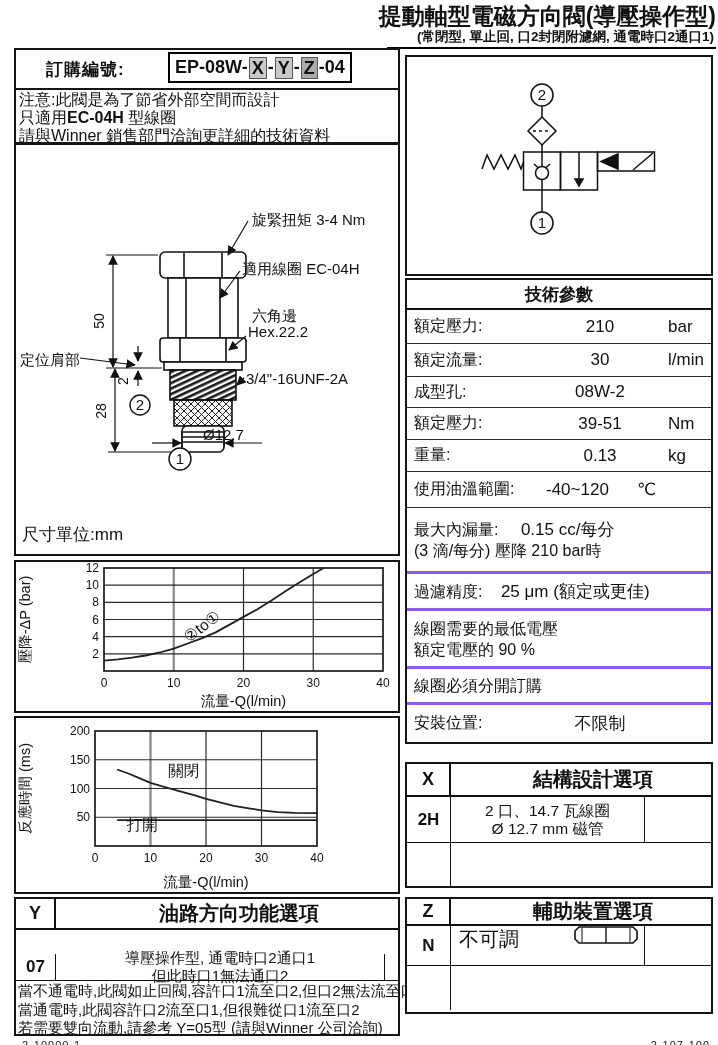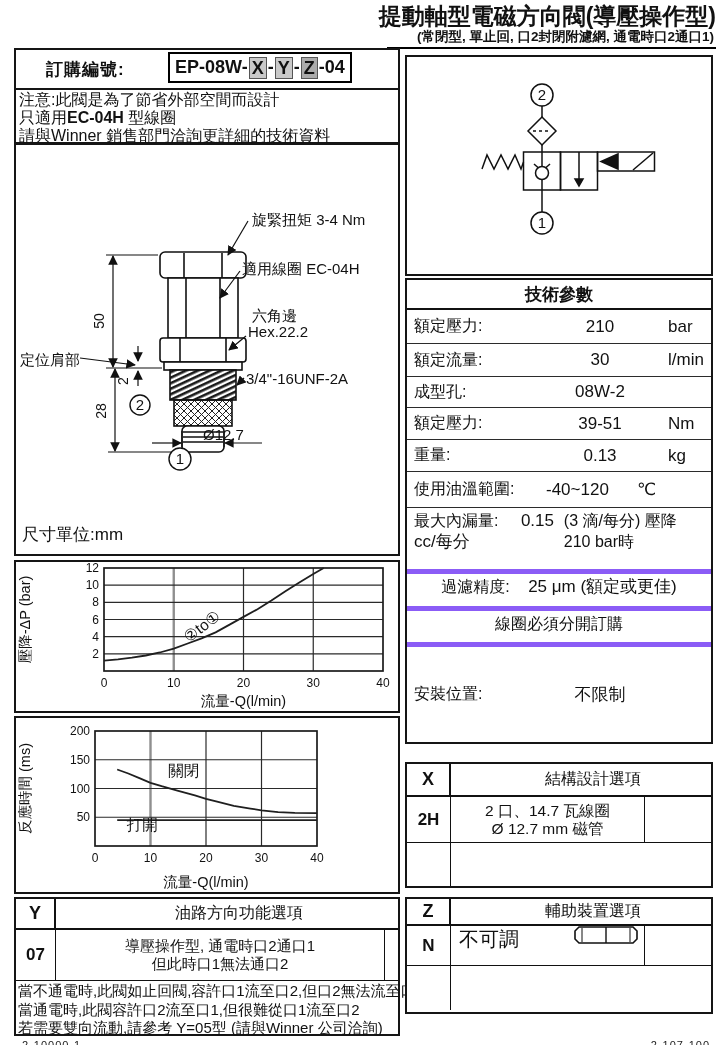--- a/index.html
+++ b/index.html
@@ -23,27 +23,27 @@
   .note-line{font-size:16px;line-height:18px;padding-left:3px;white-space:nowrap;}
   .b{font-weight:bold;}
   
   .prow{display:flex;align-items:center;border-bottom:1px solid #2b2b2b;padding:0 7px;}
   .prow:last-child{border-bottom:none;}
   .plabel{width:122px;font-size:16px;}
   .pvalue{width:128px;text-align:center;font-size:17px;}
   .punit{flex:1;font-size:17px;padding-left:4px;}
   .ptitle{font-weight:bold;font-size:17px;text-align:center;border-bottom:2px solid #111;
     display:flex;align-items:center;justify-content:center;}
-  .pfree{display:flex;flex-direction:row;justify-content:center;border-bottom:5px solid #8b5cf6;
+  .pfree{display:flex;flex-direction:column;justify-content:center;border-bottom:3px solid #8b5cf6;
     padding:2px 7px;font-size:16px;line-height:21px;}
   
   .ohead{display:flex;border-bottom:2px solid #111;}
   .ocode{width:44px;border-right:2px solid #111;display:flex;align-items:center;justify-content:center;
     font-weight:bold;font-size:18px;}
-  .otitle{flex:1;display:flex;align-items:center;justify-content:center;font-weight:normal;font-size:16px;margin-left:24px;}
+  .otitle{flex:1;display:flex;align-items:center;justify-content:center;font-weight:bold;font-size:20px;margin-left:24px;}
   .orow{display:flex;border-bottom:1.5px solid #111;}
   .odesc{flex:1;display:flex;flex-direction:column;align-items:center;justify-content:center;
     font-size:15px;line-height:18px;}
   .oempty{border-left:1.5px solid #111;}
   .oblank{display:flex;}
   .ynotes{font-size:15px;line-height:18.5px;padding:1px 1px 0 2px;white-space:nowrap;}
   .nrow-desc{flex:1;display:flex;align-items:flex-start;font-size:20px;padding-left:8px;}
   .hexicon{margin-left:55px;}
   .tk{font-size:12px;fill:#111;}
   .ax{font-size:14.5px;fill:#111;}
@@ -210,21 +210,21 @@
       <text x="190" y="169" text-anchor="middle" class="ax">流量-Q(l/min)</text>
       <text transform="translate(14,70.5) rotate(-90)" text-anchor="middle" class="ax">反應時間 (ms)</text>
     </svg>
 </div>
 
 <div class="box" style="left:14px;top:897px;width:386px;height:139px;">
   <div class="ohead" style="height:31px;">
     <div class="ocode" style="width:40px;">Y</div>
     <div class="otitle">油路方向功能選項</div>
   </div>
-  <div class="orow" style="height:51px;">
+  <div class="orow" style="height:27px;margin-top:24px;">
     <div class="ocode" style="width:40px;border-right:1.5px solid #111;font-size:17px;">07</div>
     <div class="odesc">
       <div>導壓操作型, 通電時口2通口1</div>
       <div>但此時口1無法通口2</div>
     </div>
     <div class="oempty" style="width:14px;"></div>
   </div>
   <div class="ynotes">
     <div>當不通電時,此閥如止回閥,容許口1流至口2,但口2無法流至口1</div>
     <div>當通電時,此閥容許口2流至口1,但很難從口1流至口2</div>
@@ -294,20 +294,24 @@
   </div>
   <div class="pfree" style="height:66px;">
     <div><span>最大內漏量:</span>
       <span style="font-size:17px;padding-left:18px;">0.15 cc/每分</span></div>
     <div>(3 滴/每分) 壓降 210 bar時</div>
   </div>
   <div class="pfree" style="height:37px;">
     <div><span>過濾精度:</span>
       <span style="font-size:17px;padding-left:14px;">25 μm (額定或更佳)</span></div>
   </div>
+  <div class="pfree" style="height:58px;">
+    <div>線圈需要的最低電壓</div>
+    <div>額定電壓的 90 %</div>
+  </div>
   <div class="pfree" style="height:36px;">
     <div>線圈必須分開訂購</div>
   </div>
   <div class="prow" style="flex:1;border-bottom:none;">
     <span class="plabel">安裝位置:</span>
     <span class="pvalue">不限制</span>
   </div>
 </div>
 
 <div class="box" style="left:405px;top:762px;width:308px;height:126px;">

